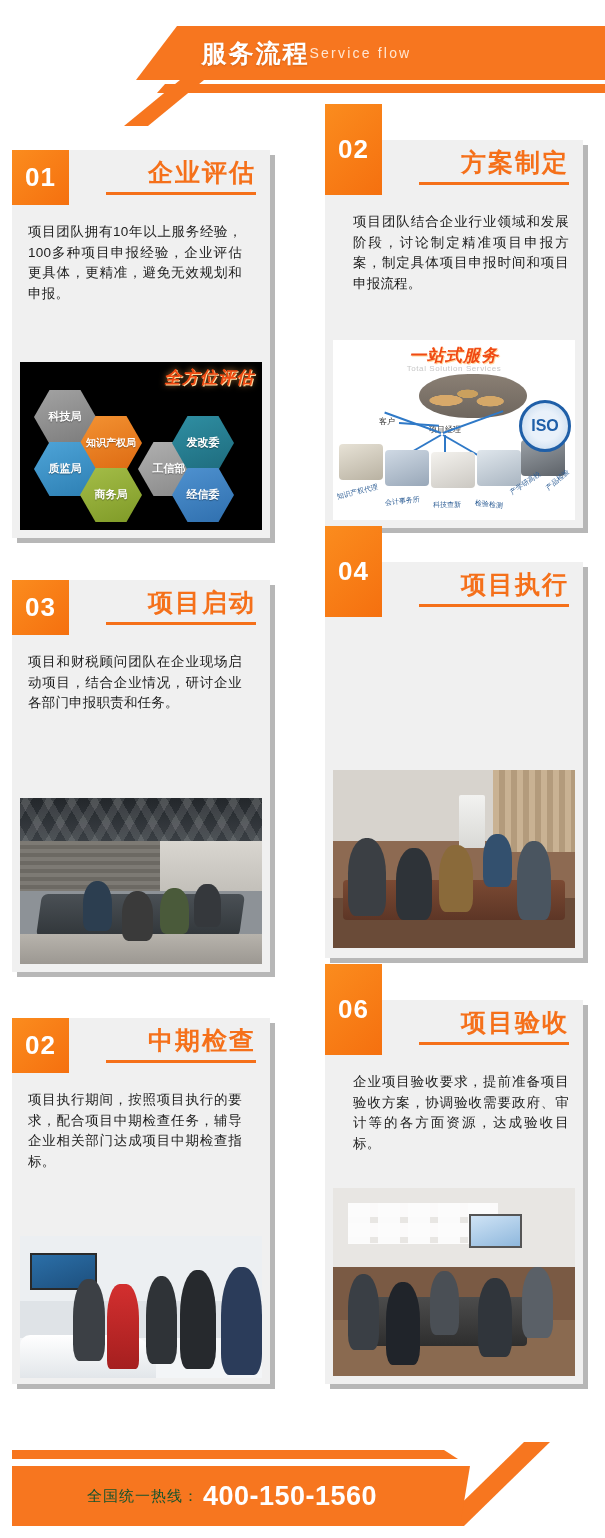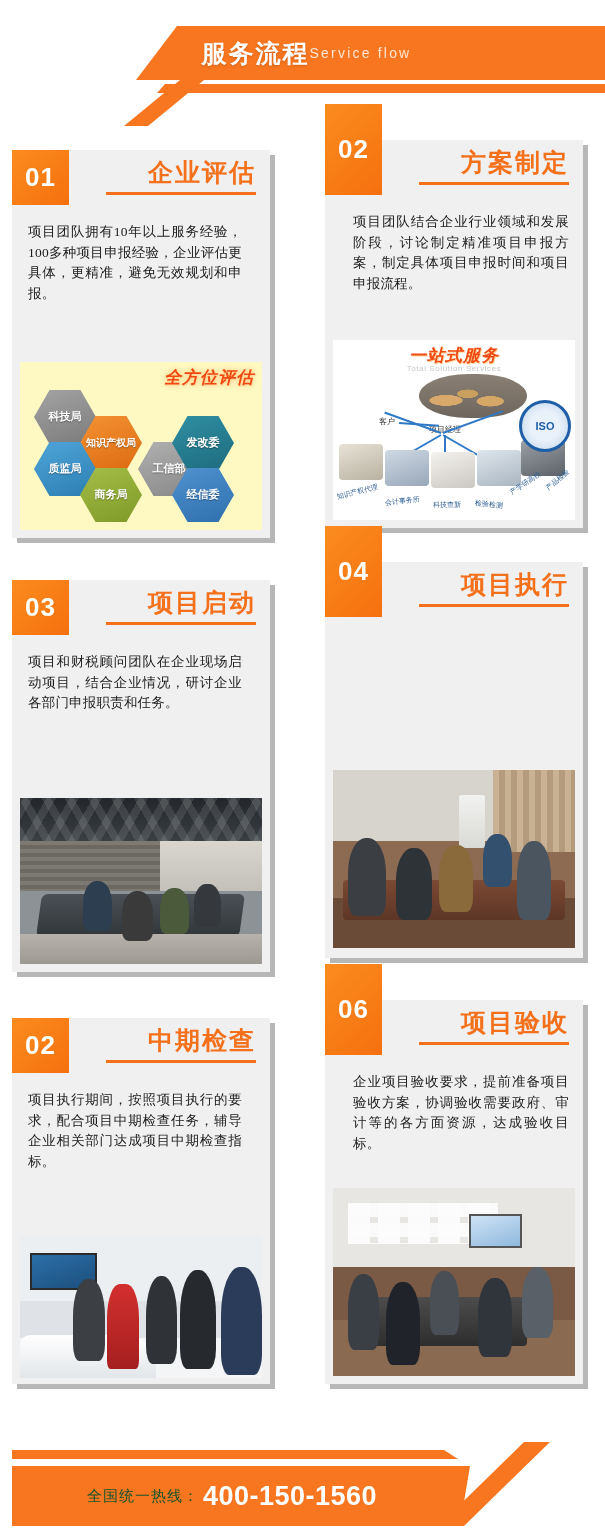--- a/index.html
+++ b/index.html
@@ -62,27 +62,27 @@
     color: #f5701a; font-size: 25px; font-weight: bold; letter-spacing: 2px;
   }
   .title-rule {
     position: absolute; right: 14px; top: 42px; width: 150px; height: 3px;
     background: #f5701a;
   }
   .card-body {
     color: #1c1c1c; font-size: 13.5px; line-height: 1.52;
     padding: 0 14px; text-align: justify; letter-spacing: .2px;
   }
-  .card.left .card-body  { padding-left: 16px; padding-right: 28px; font-family: Liberation Serif, serif; }
+  .card.left .card-body  { padding-left: 16px; padding-right: 28px; }
 
   
   .photo { position: relative; overflow: hidden; background: #9aa0a6; }
 
   
-  .hexwrap { position: relative; background: #fef9c3; overflow: hidden; }
+  .hexwrap { position: relative; background: #000000; overflow: hidden; }
   .hex {
     position: absolute; width: 62px; height: 54px;
     clip-path: polygon(25% 0%, 75% 0%, 100% 50%, 75% 100%, 25% 100%, 0% 50%);
     display: flex; align-items: center; justify-content: center;
     color: #fff; font-size: 11px; font-weight: bold; line-height: 1.08;
     text-align: center; text-shadow: 0 1px 1px rgba(0,0,0,.35);
   }
   .hex-title {
     position: absolute; right: 8px; top: 4px;
     font-size: 17px; font-weight: bold; font-style: italic;
@@ -120,21 +120,21 @@
   }
   .oss-center-label {
     position: absolute; font-size: 8px; color: #333; white-space: nowrap;
   }
   .oss-arrow { position: absolute; background: #2f79c7; height: 2px; transform-origin: left center; }
   .oss-seal {
     position: absolute; right: 4px; top: 60px; width: 52px; height: 52px;
     border-radius: 50%; border: 3px solid #1f5fa8;
     background: radial-gradient(circle,#e9f1fa 45%,#bcd3ea 100%);
     display: flex; align-items: center; justify-content: center;
-    color: #1f5fa8; font-size: 11px; font-weight: bold; text-align: center;
+    color: #1f5fa8; font-size: 16px; font-weight: bold; text-align: center;
   }
 
   
   .ph-conf {
     background:
       linear-gradient(180deg,#2b2f33 0 24%, #6f7479 24% 34%, #b9b3ab 34% 52%, #8d9297 52% 100%);
   }
   .ph-conf .hexceil {
     position: absolute; left: 0; top: 0; width: 100%; height: 26%;
     background:

